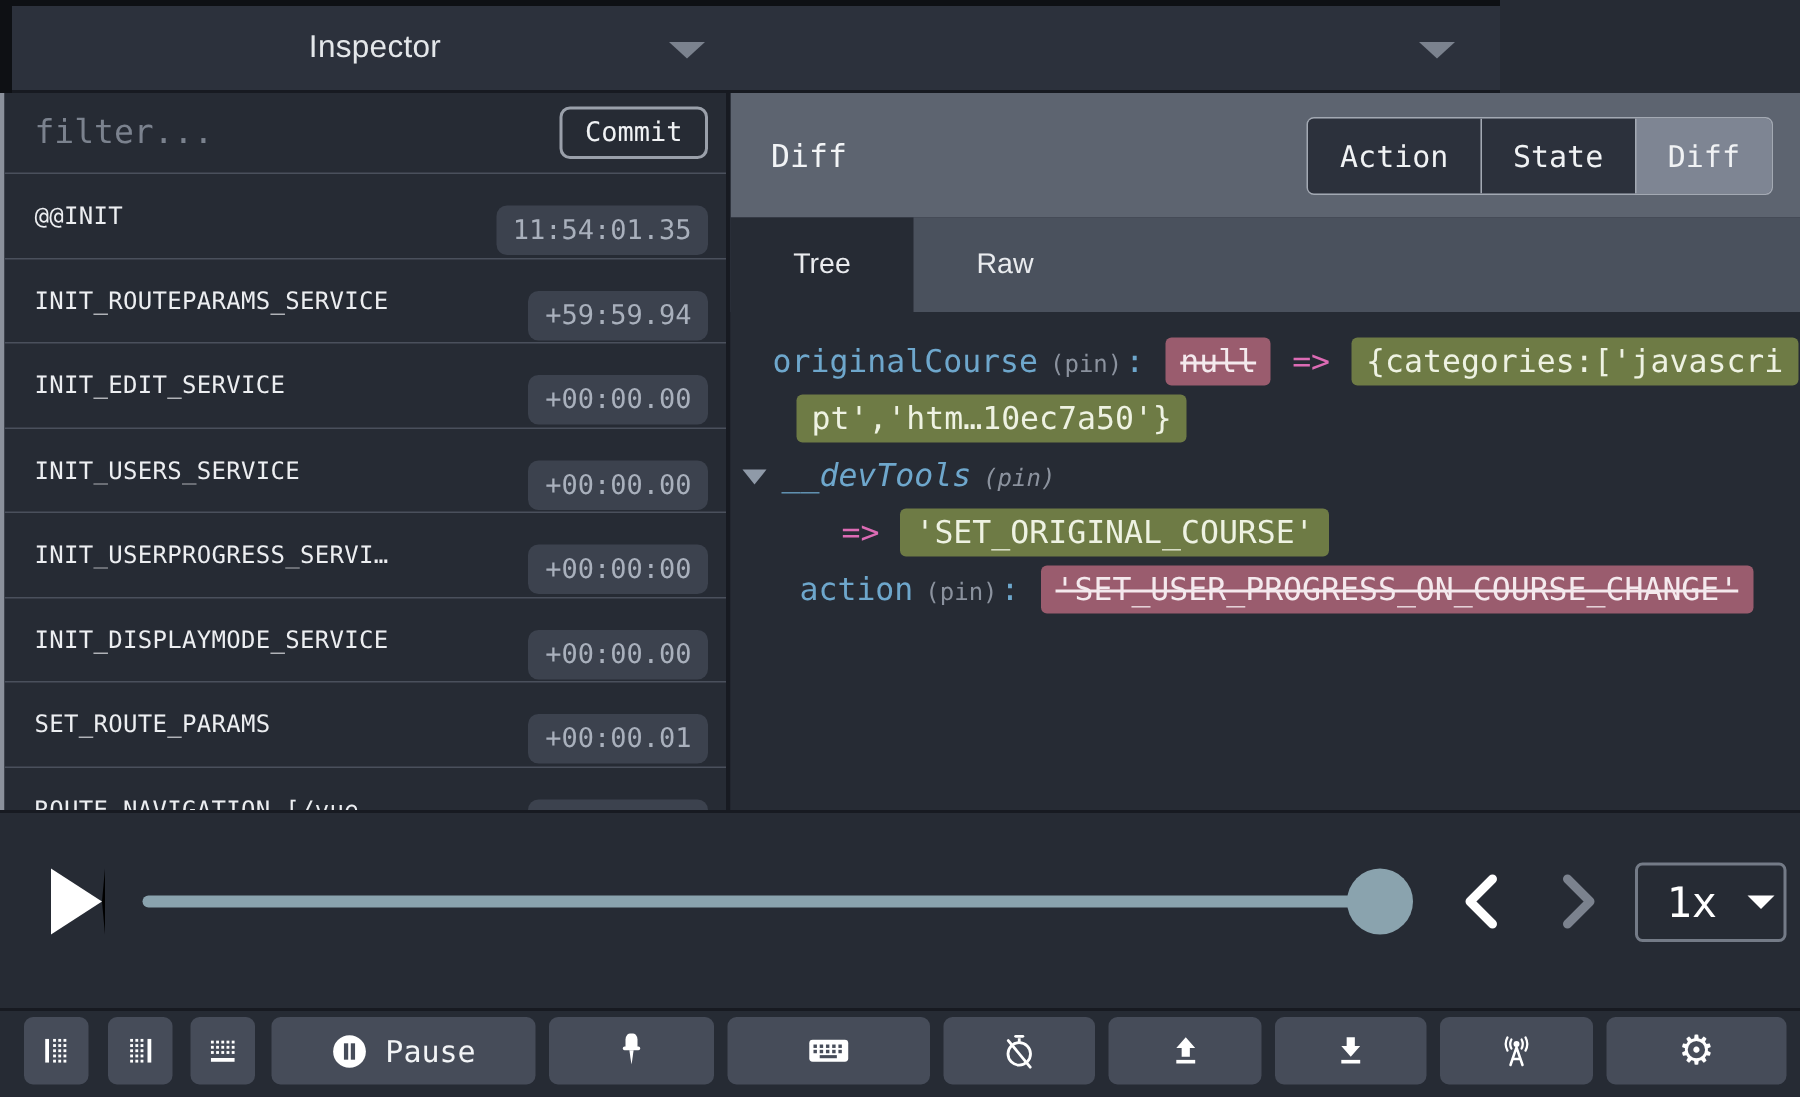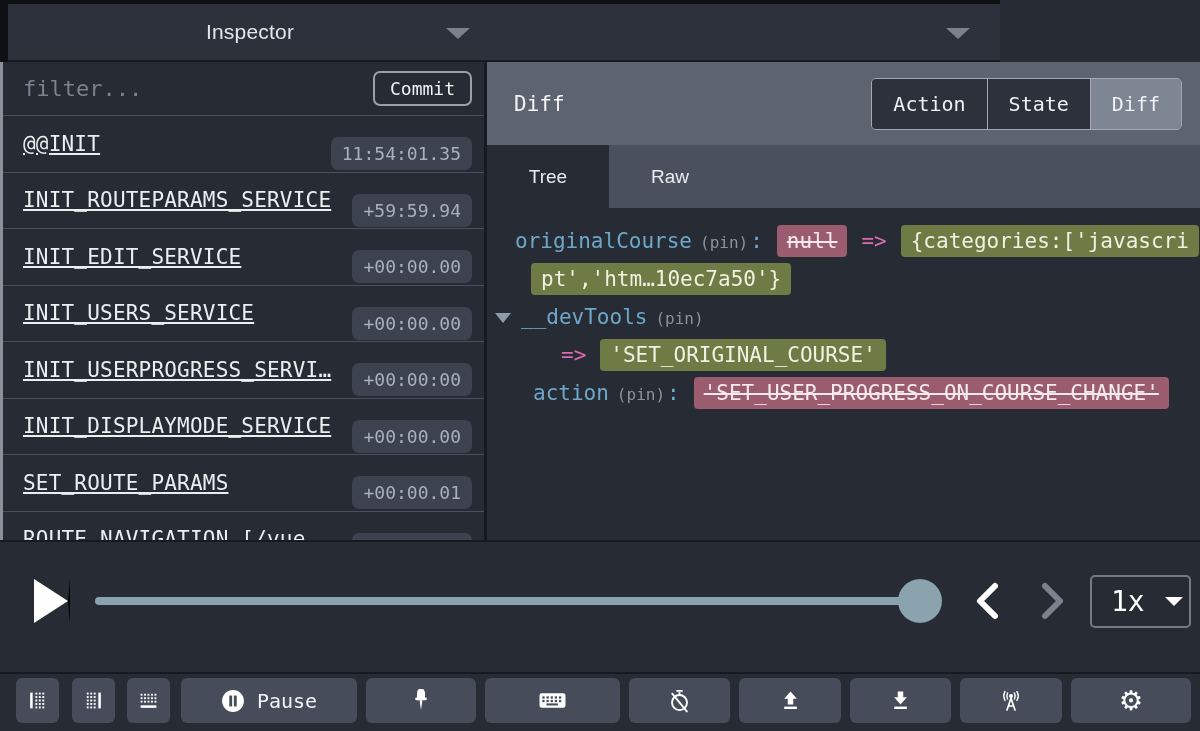--- a/index.html
+++ b/index.html
@@ -46,22 +46,22 @@
   .commit-btn {
     background: transparent; border: 2px solid #9aa0aa; border-radius: 7px;
     color: #f0f2f4; font-family: inherit; font-size: 18px;
     padding: 5px 15px; cursor: pointer;
   }
   .action-row {
     height: 56.5px; display: flex; align-items: center;
     border-bottom: 1px solid #4a505c; padding: 0 12px 0 20px; cursor: pointer;
   }
   .action-name {
-    flex: 1; font-size: 21px; color: #eceef1; white-space: nowrap;
-    overflow: hidden; letter-spacing: 0.2px; text-decoration: underline;
+    flex: 1; font-size: 16px; color: #eceef1; white-space: nowrap;
+    overflow: hidden; letter-spacing: 0.2px;
   }
   .action-time {
     background: #3c424e; color: #a9b0bc; font-size: 18px;
     padding: 6px 11px; border-radius: 7px; white-space: nowrap; margin-left: 8px; margin-top: 20px;
   }
 
   
   .right-panel { position: absolute; left: 487px; top: 0; width: 713px; height: 478px; overflow: hidden; background: #262b34; }
   .rp-header {
     height: 83px; background: #5d6470; display: flex; align-items: center;
@@ -93,21 +93,21 @@
   .arrow { color: #dc6bb4; margin: 0 14px; }
   .chip { padding: 4px 10px; border-radius: 4px; }
   .chip.removed { background: #9a5c6e; color: #f4e9ed; text-decoration: line-through; }
   .chip.added { background: #6e7b45; color: #eef2e2; }
   .expander {
     display: inline-block; width: 0; height: 0; margin-right: 10px; vertical-align: middle;
     border-left: 8px solid transparent; border-right: 8px solid transparent;
     border-top: 10px solid #8f9aa8; cursor: pointer;
   }
   .indent-1 { margin-left: 16px; }
-  .indent-dev { margin-left: -20px; }
+  .indent-dev { margin-left: -20px; font-style: italic; }
   .indent-action { margin-left: 18px; }
   .indent-arrow { margin-left: 46px; }
 
   
   .playback {
     position: absolute; left: 0; top: 540px; width: 1200px; height: 132px;
     background: #262b34; border-top: 2px solid #171a21;
   }
   .play-btn {
     position: absolute; left: 34px; top: 579px; width: 0; height: 0;

